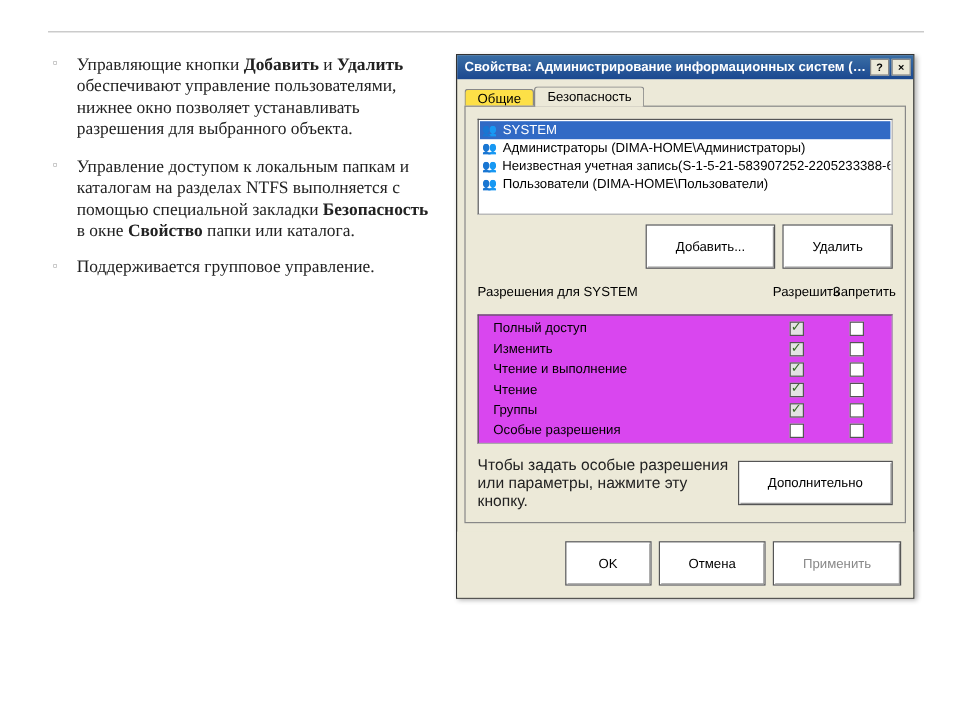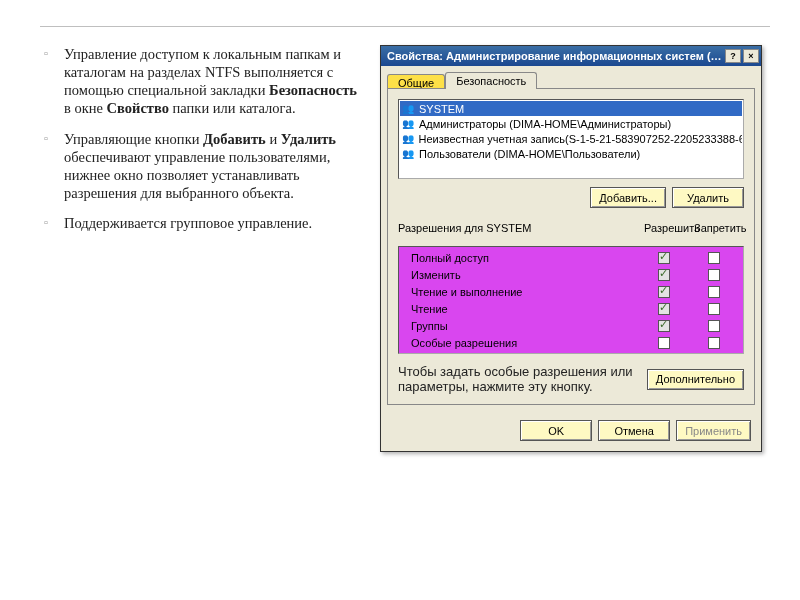--- a/index.html
+++ b/index.html
@@ -146,28 +146,28 @@
     font-size: 10px;
   }
   .btn-row {
     display: flex;
     justify-content: flex-end;
     gap: 6px;
     margin-top: 8px;
   }
   .winbtn {
     min-width: 72px;
-    height: 21px;
-    background: #fef9c3;
+    height: 37px;
+    background: #ffffff;
     border: 1px solid #555;
     box-shadow: inset 1px 1px 0 #fff, inset -1px -1px 0 #999;
     font-family: Tahoma, sans-serif;
     font-size: 11px;
     cursor: default;
-    padding: 0 8px;
+    padding: 0 24px;
   }
   .winbtn:disabled { color: #888; }
 
   .perm-header {
     display: flex;
     margin-top: 14px;
     margin-bottom: 3px;
   }
   .perm-header .ph-name { flex: 1; }
   .perm-header .ph-col { width: 50px; text-align: center; }
@@ -223,22 +223,22 @@
   }
 </style>
 </head>
 <body>
 
 <div class="slide">
   <hr class="rule">
   <div class="body">
     <div class="col-left">
       <ul id="bullets">
+          <li>Управляющие кнопки <b>Добавить</b> и <b>Удалить</b> обеспечивают управление пользователями, нижнее окно позволяет устанавливать разрешения для выбранного объекта.</li>
           <li>Управление доступом к локальным папкам и каталогам на разделах NTFS выполняется с помощью специальной закладки <b>Безопасность</b> в окне <b>Свойство</b> папки или каталога.</li>
-          <li>Управляющие кнопки <b>Добавить</b> и <b>Удалить</b> обеспечивают управление пользователями, нижнее окно позволяет устанавливать разрешения для выбранного объекта.</li>
           <li>Поддерживается групповое управление.</li>
         </ul>
     </div>
 
     <div class="dialog">
       <div class="titlebar">
         <span class="t-text">Свойства: Администрирование информационных систем (безопа...</span>
         <span class="tbtn">?</span>
         <span class="tbtn">×</span>
       </div>

